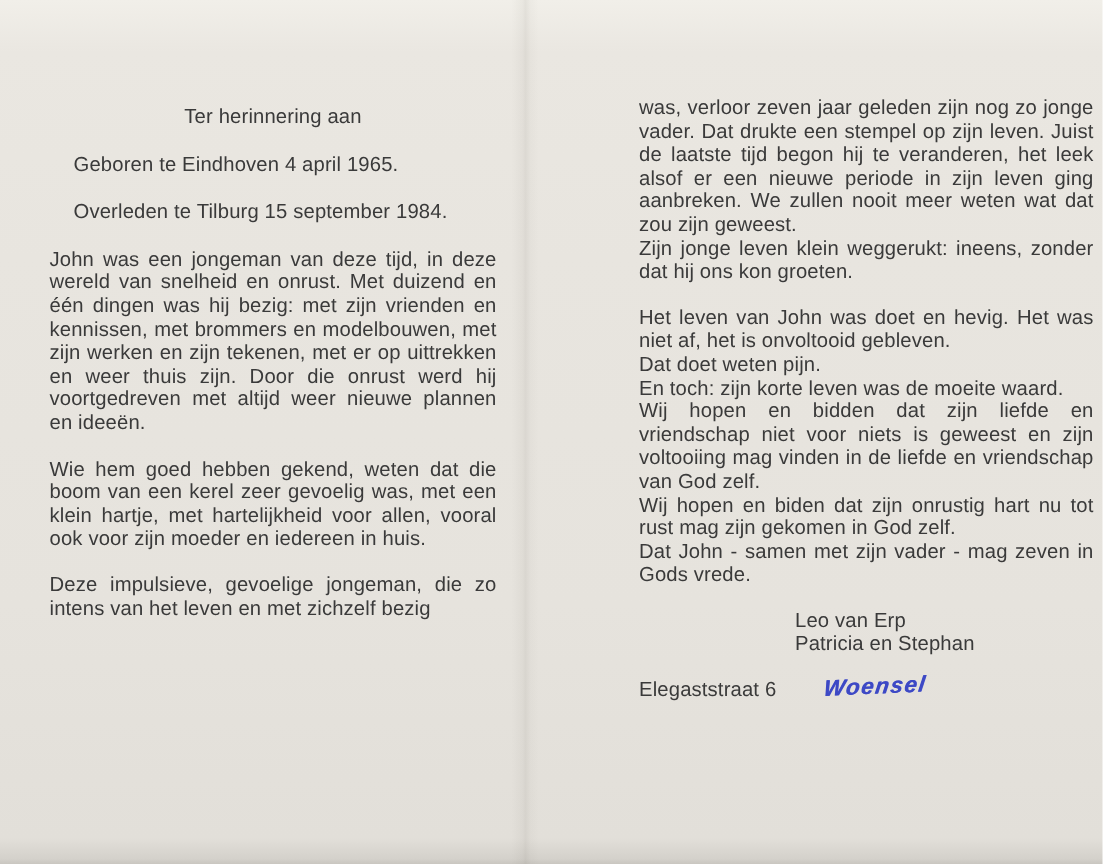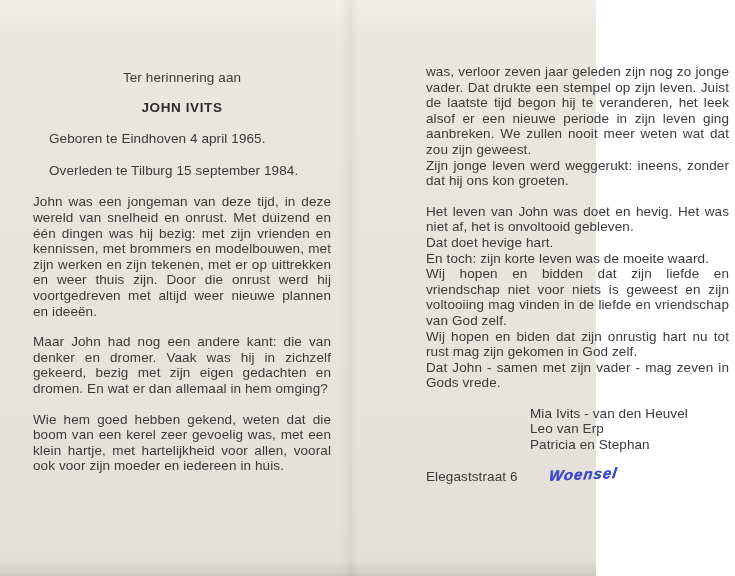--- a/index.html
+++ b/index.html
@@ -7,21 +7,21 @@
     padding: 0;
   }
   body {
     width: 735px;
     height: 576px;
     overflow: hidden;
     font-family: "Liberation Sans", sans-serif;
   }
   .scan {
     position: relative;
-    width: 596px;
+    width: 735px;
     height: 576px;
     background:
       linear-gradient(180deg,
         #f1efe9 0%,
         #eae7e1 6%,
         #e8e5df 30%,
         #e6e3dd 70%,
         #e2dfd9 97%,
         #d4d1cb 99.4%,
         #c9c6c0 100%);
@@ -97,44 +97,42 @@
   }
 </style>
 </head>
 <body>
 
 <div class="scan">
   <div class="fold"></div>
 
   <div class="page left">
     <p class="dedication">Ter herinnering aan</p>
-    <p class="name">JOHN IVITS</p>
     <div class="vitals">
       <p class="vital">Geboren te Eindhoven 4 april 1965.</p>
       <p class="vital">Overleden te Tilburg 15 september 1984.</p>
     </div>
     <p class="para">John was een jongeman van deze tijd, in deze wereld van snelheid en onrust. Met duizend en één dingen was hij bezig: met zijn vrienden en kennissen, met brommers en modelbouwen, met zijn werken en zijn tekenen, met er op uittrekken en weer thuis zijn. Door die onrust werd hij voortgedreven met altijd weer nieuwe plannen en ideeën.</p>
-    <p class="para">Maar John had nog een andere kant: die van denker en dromer. Vaak was hij in zichzelf gekeerd, bezig met zijn eigen gedachten en dromen. En wat er dan allemaal in hem omging?</p>
     <p class="para">Wie hem goed hebben gekend, weten dat die boom van een kerel zeer gevoelig was, met een klein hartje, met hartelijkheid voor allen, vooral ook voor zijn moeder en iedereen in huis.</p>
+    <p class="para">Deze impulsieve, gevoelige jongeman, die zo intens van het leven en met zichzelf bezig</p>
   </div>
 
   <div class="page right">
     <p class="line">was, verloor zeven jaar geleden zijn nog zo jonge vader. Dat drukte een stempel op zijn leven. Juist de laatste tijd begon hij te veranderen, het leek alsof er een nieuwe periode in zijn leven ging aanbreken. We zullen nooit meer weten wat dat zou zijn geweest.</p>
-    <p class="line">Zijn jonge leven werd weggerukt: ineens, zonder dat hij ons kon groeten.</p>
+    <p class="line">Zijn jonge leven klein weggerukt: ineens, zonder dat hij ons kon groeten.</p>
 
     <p class="line bgap">Het leven van John was doet en hevig. Het was niet af, het is onvoltooid gebleven.</p>
-    <p class="line">Dat doet hevige hart.</p>
+    <p class="line">Dat doet weten pijn.</p>
     <p class="line">En toch: zijn korte leven was de moeite waard.</p>
     <p class="line">Wij hopen en bidden dat zijn liefde en vriendschap niet voor niets is geweest en zijn voltooiing mag vinden in de liefde en vriendschap van God zelf.</p>
     <p class="line">Wij hopen en biden dat zijn onrustig hart nu tot rust mag zijn gekomen in God zelf.</p>
     <p class="line">Dat John - samen met zijn vader - mag zeven in Gods vrede.</p>
 
 
     <div class="family">
-      <p class="line">Mia Ivits - van den Heuvel</p>
       <p class="line">Leo van Erp</p>
       <p class="line">Patricia en Stephan</p>
     </div>
 
     <div class="closing">
       <p class="line"><span>Elegaststraat 6</span><span class="handwritten">Woensel</span></p>
     </div>
   </div>
 </div>
 

